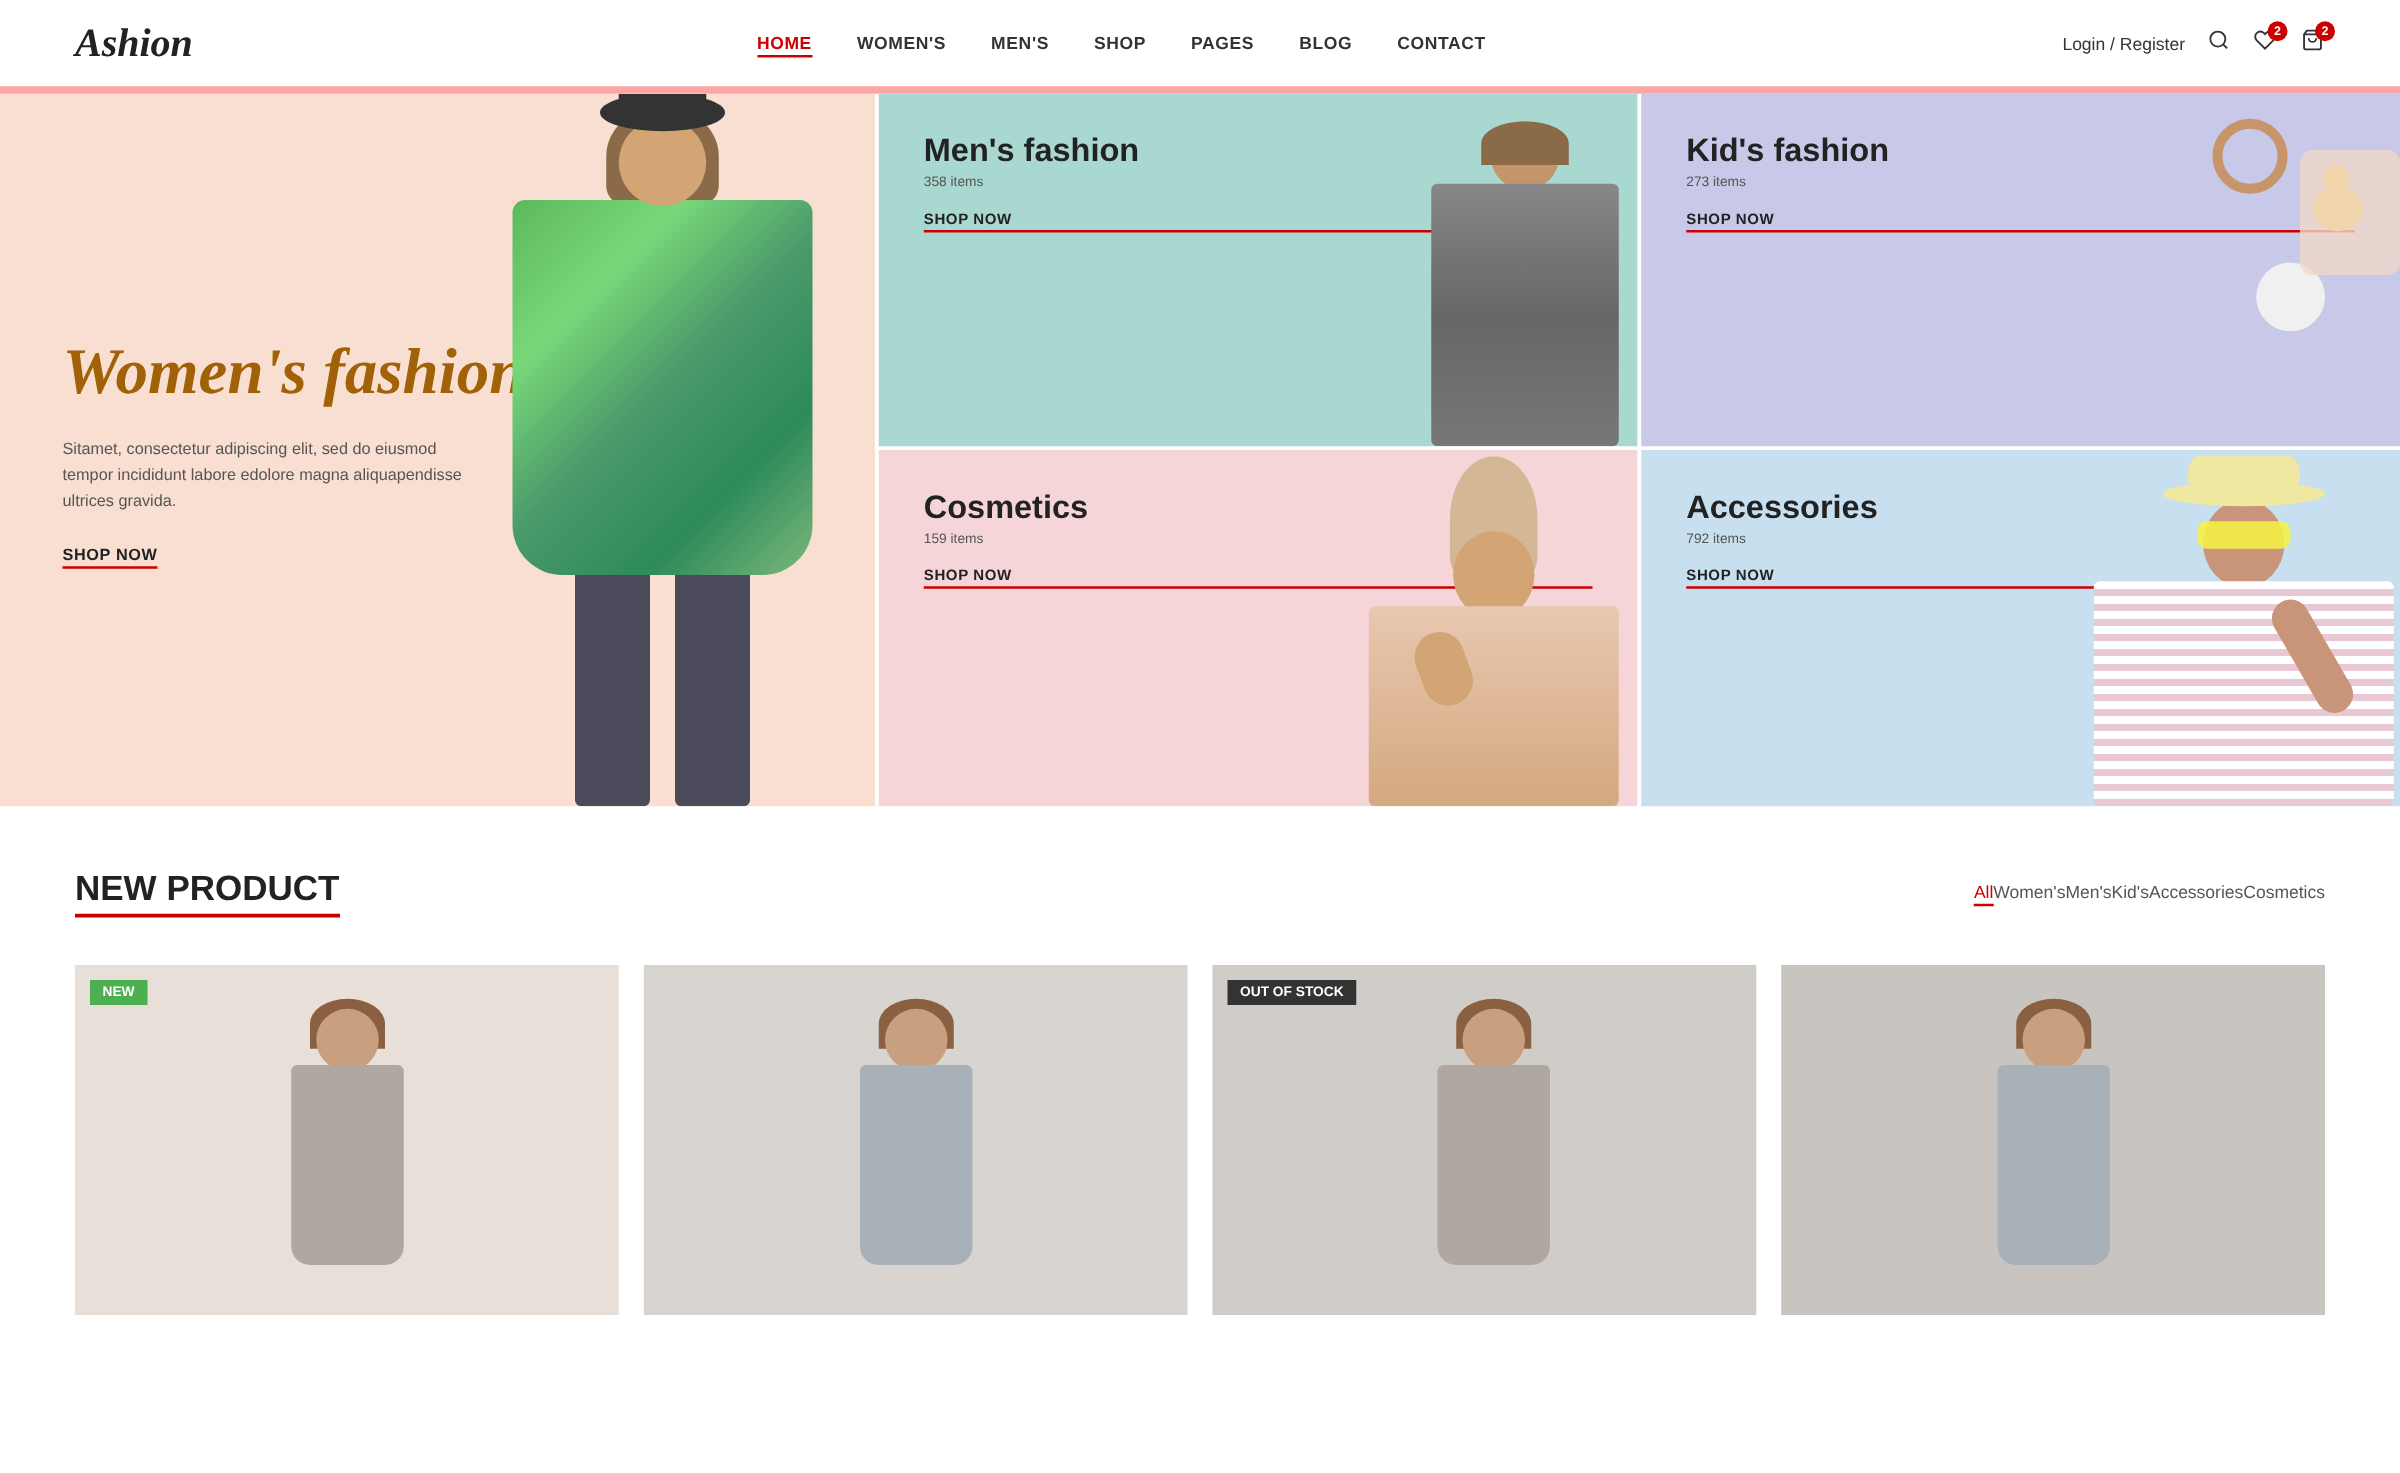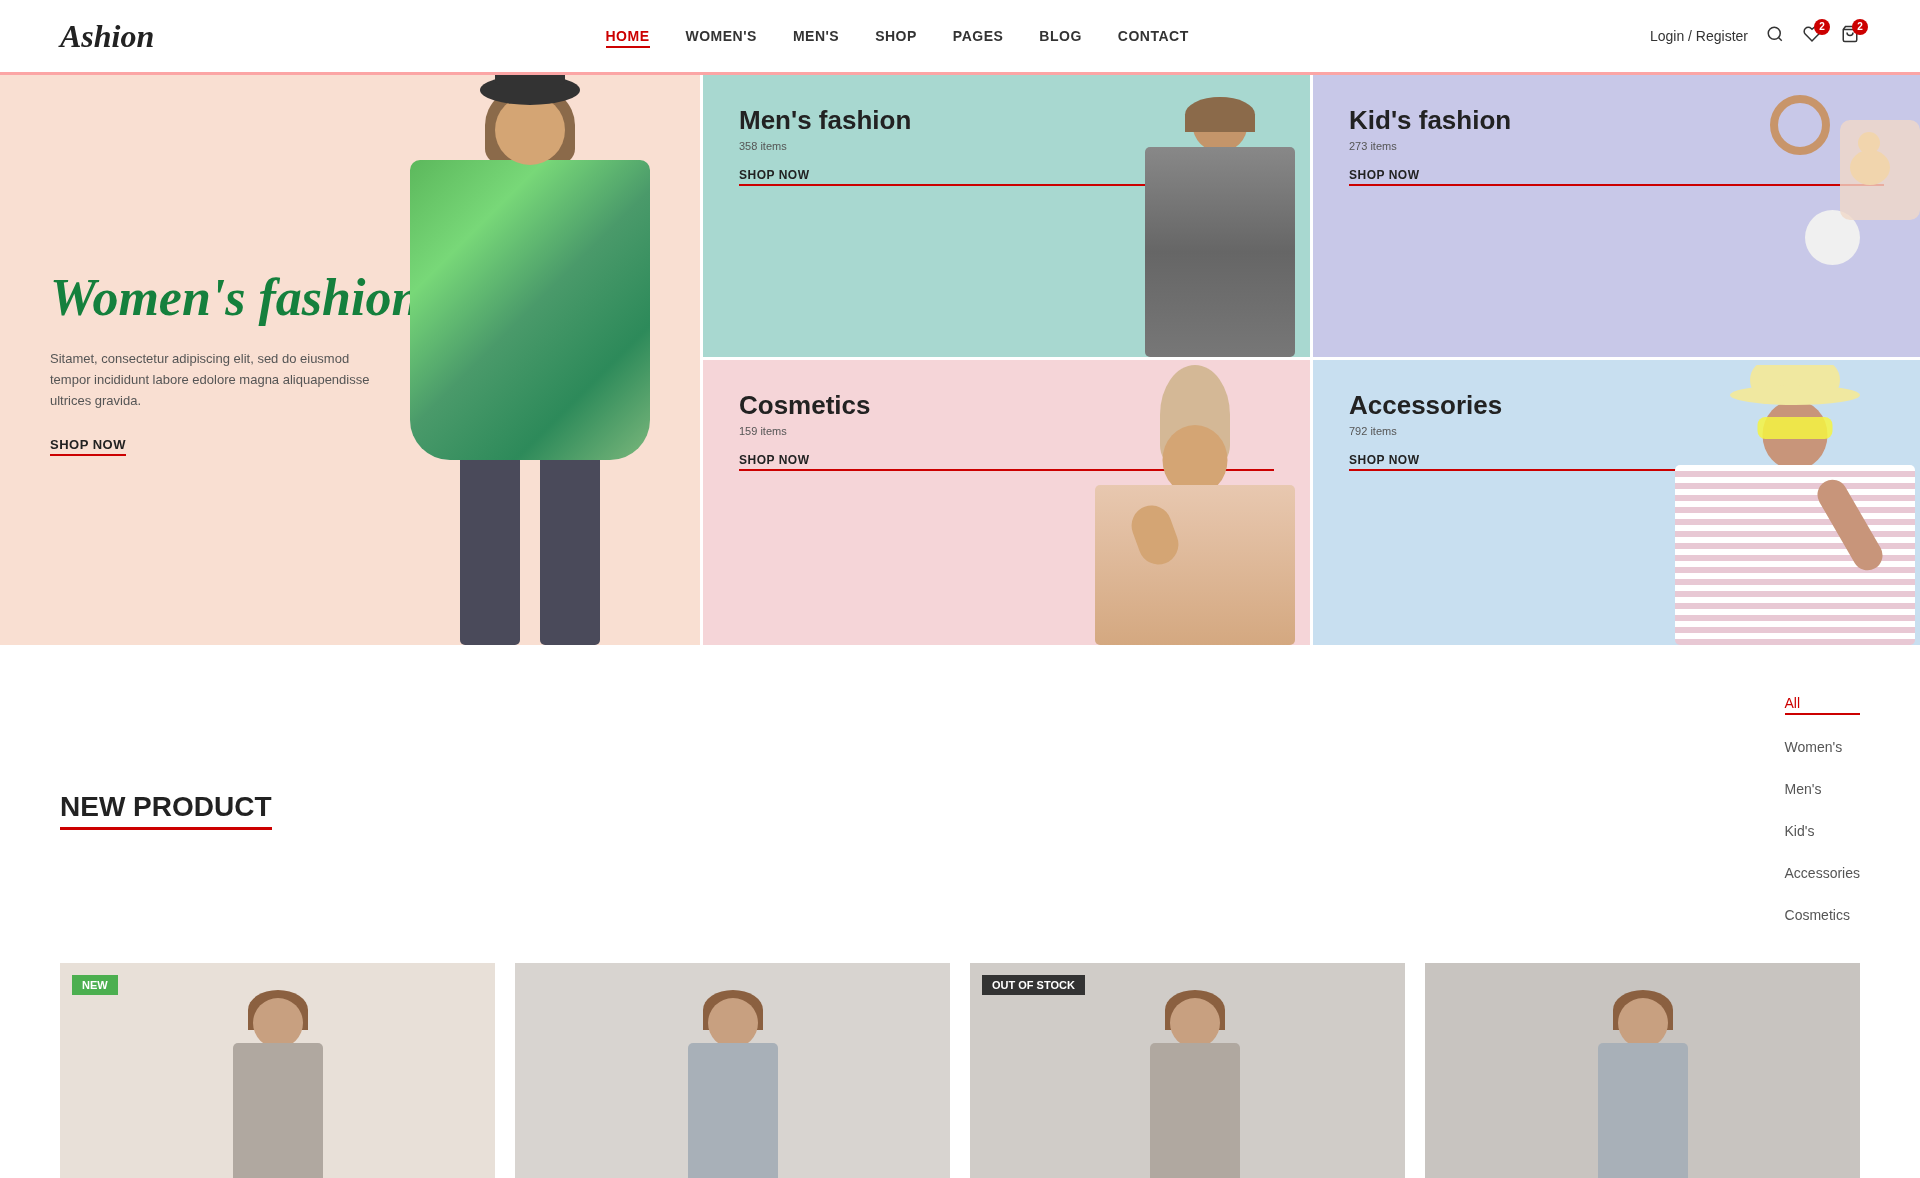--- a/index.html
+++ b/index.html
@@ -6,21 +6,21 @@
     body { font-family: Arial, sans-serif; background: #fff; overflow-x: hidden; }
 
     
     .header {
       display: flex;
       align-items: center;
       justify-content: space-between;
       padding: 0 60px;
       height: 75px;
       background: #fff;
-      border-bottom: 3px solid #fca5a5;
+      border-bottom: 6px solid #fca5a5;
       position: relative;
       z-index: 10;
     }
     .logo {
       font-family: 'Georgia', cursive;
       font-size: 32px;
       font-style: italic;
       font-weight: bold;
       color: #222;
       cursor: pointer;
@@ -97,21 +97,21 @@
     }
     .hero-text {
       position: relative;
       z-index: 2;
     }
     .hero-title {
       font-family: Georgia, serif;
       font-size: 52px;
       font-style: italic;
       font-weight: bold;
-      color: #15803d;
+      color: #a16207;
       margin-bottom: 20px;
       line-height: 1.2;
     }
     .hero-desc {
       font-size: 13px;
       color: #555;
       line-height: 1.6;
       max-width: 320px;
       margin-bottom: 24px;
     }
@@ -174,23 +174,21 @@
       font-size: 28px;
       font-weight: 900;
       color: #222;
       text-transform: uppercase;
       border-bottom: 3px solid #c00;
       padding-bottom: 4px;
       display: inline-block;
     }
     .filter-tabs {
       display: flex;
-      gap: 24px;
       list-style: none;
-      flex-direction: column;
     }
     .filter-tabs li {
       font-size: 14px;
       color: #555;
       cursor: pointer;
       padding-bottom: 2px;
     }
     .filter-tabs li.active {
       color: #c00;
       border-bottom: 2px solid #c00;

